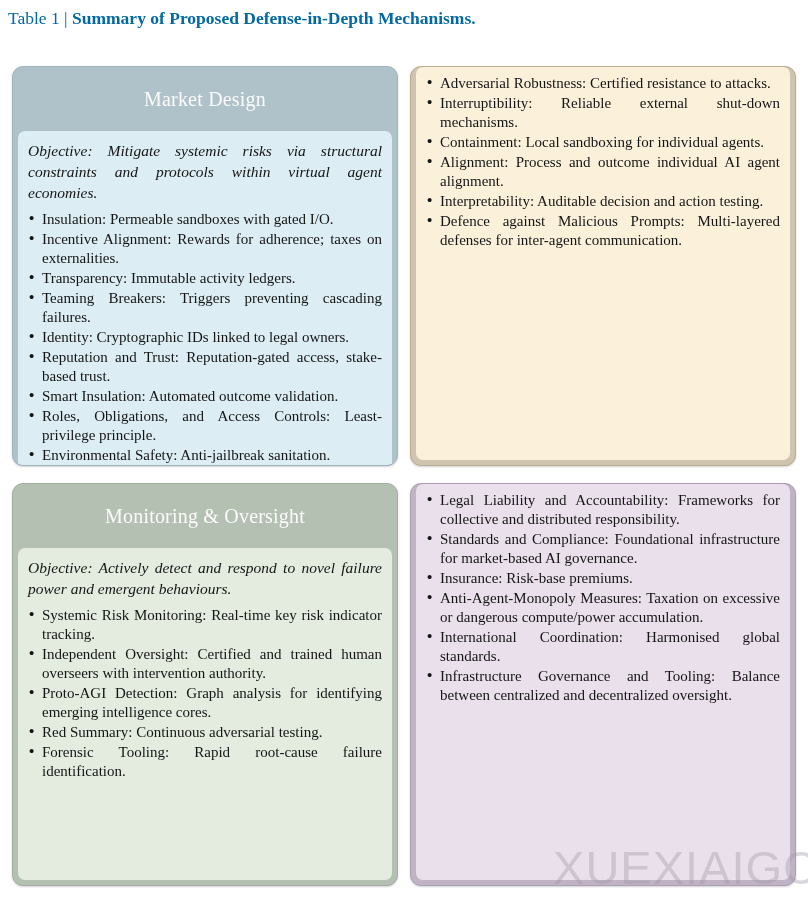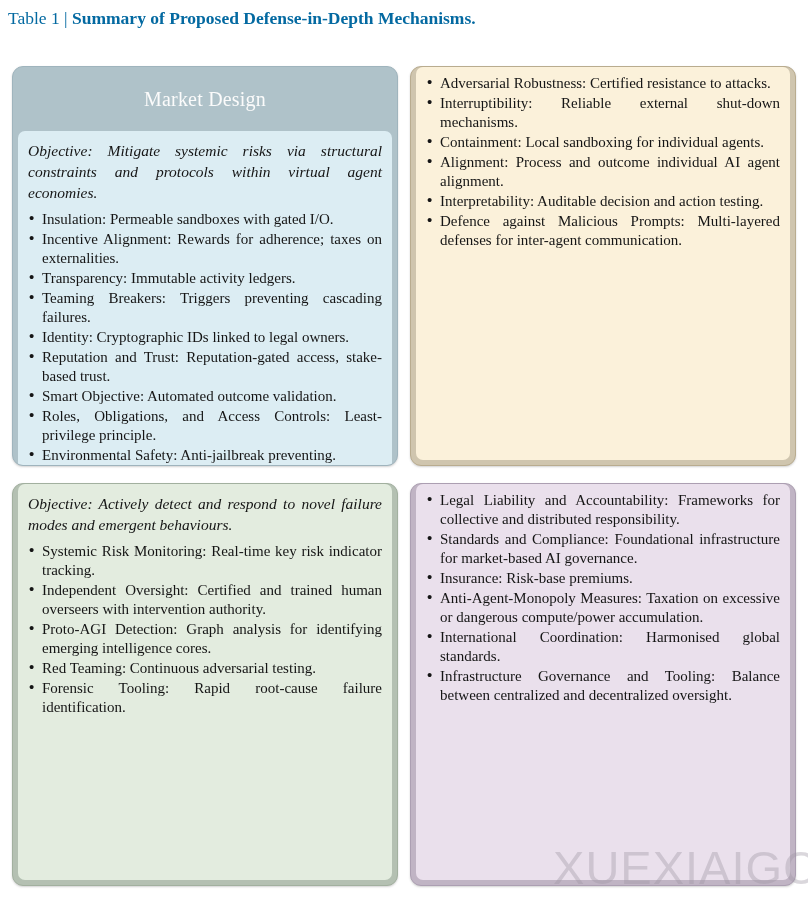--- a/index.html
+++ b/index.html
@@ -91,29 +91,29 @@
 
           <li class="item">
             <span class="bullet">•</span><b>Identity:</b><span> Cryptographic IDs linked to legal owners.</span>
           </li>
 
           <li class="item">
             <span class="bullet">•</span><b>Reputation and Trust:</b><span> Reputation-gated access, stake-based trust.</span>
           </li>
 
           <li class="item">
-            <span class="bullet">•</span><b>Smart Objective:</b><span> Automated outcome validation.</span>
+            <span class="bullet">•</span><b>Smart Insulation:</b><span> Automated outcome validation.</span>
           </li>
 
           <li class="item">
             <span class="bullet">•</span><b>Roles, Obligations, and Access Controls:</b><span> Least-privilege principle.</span>
           </li>
 
           <li class="item">
-            <span class="bullet">•</span><b>Environmental Safety:</b><span> Anti-jailbreak preventing.</span>
+            <span class="bullet">•</span><b>Environmental Safety:</b><span> Anti-jailbreak sanitation.</span>
           </li>
 
           <li class="item">
             <span class="bullet">•</span><b>Structural Controls Against Runaway Intelligence:</b><span> Dynamic capability caps.</span>
           </li>
         </ul>
     </div>
   </section>
 
   <section class="panel" style="--header-bg: #cfc5ae; --body-bg: #fbf1da; --border: #b9ac8f;">
@@ -141,38 +141,39 @@
           </li>
 
           <li class="item">
             <span class="bullet">•</span><b>Defence against Malicious Prompts:</b><span> Multi-layered defenses for inter-agent communication.</span>
           </li>
         </ul>
     </div>
   </section>
 
   <section class="panel" style="--header-bg: #b4c0b2; --body-bg: #e3ecdf; --border: #a2b09f;">
-    <div class="panel-body">
-      <p class="objective">Objective: Actively detect and respond to novel failure modes and emergent behaviours.</p>
+    <h2 class="panel-header">Monitoring &amp; Oversight</h2>
+    <div class="panel-body">
+      <p class="objective">Objective: Actively detect and respond to novel failure power and emergent behaviours.</p>
       <ul class="items">
 
           <li class="item">
             <span class="bullet">•</span><b>Systemic Risk Monitoring:</b><span> Real-time key risk indicator tracking.</span>
           </li>
 
           <li class="item">
             <span class="bullet">•</span><b>Independent Oversight:</b><span> Certified and trained human overseers with intervention authority.</span>
           </li>
 
           <li class="item">
             <span class="bullet">•</span><b>Proto-AGI Detection:</b><span> Graph analysis for identifying emerging intelligence cores.</span>
           </li>
 
           <li class="item">
-            <span class="bullet">•</span><b>Red Teaming:</b><span> Continuous adversarial testing.</span>
+            <span class="bullet">•</span><b>Red Summary:</b><span> Continuous adversarial testing.</span>
           </li>
 
           <li class="item">
             <span class="bullet">•</span><b>Forensic Tooling:</b><span> Rapid root-cause failure identification.</span>
           </li>
         </ul>
     </div>
   </section>
 
   <section class="panel" style="--header-bg: #c0b4c4; --body-bg: #eae0ec; --border: #ac9fb2;">

